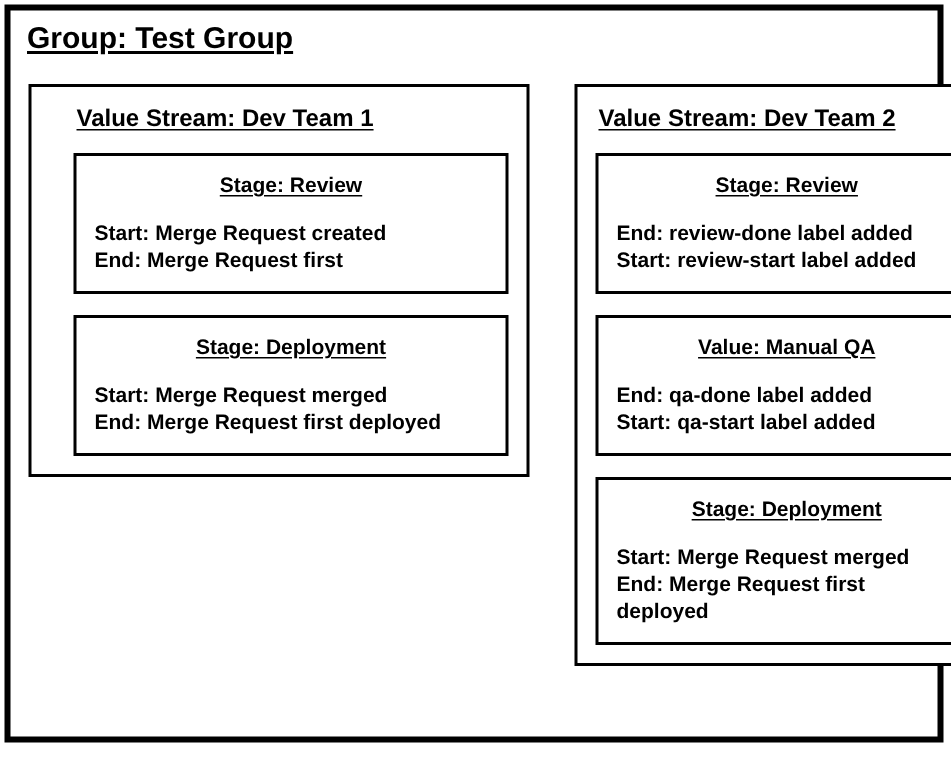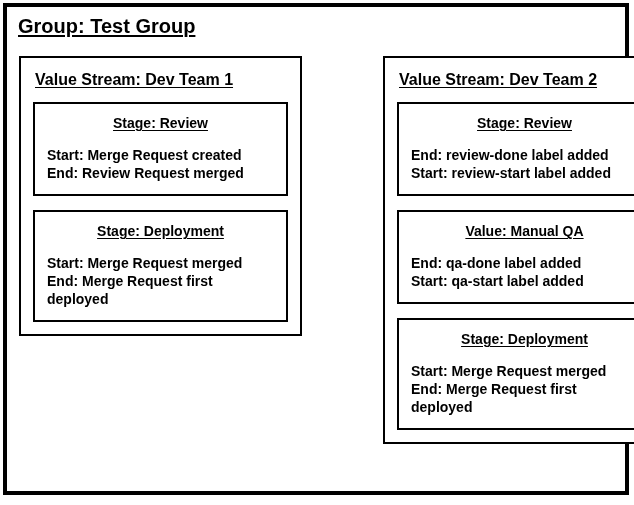--- a/index.html
+++ b/index.html
@@ -60,21 +60,22 @@
     position: absolute;
     box-sizing: border-box;
     border: 2px solid #000000;
     background: #ffffff;
     padding: 0;
   }
 
   .vs-left {
     left: 12px;
     top: 49px;
-    width: 283px;
+    width: 334px;
+    padding-left: 16px;
   }
 
   .vs-right {
     left: 331px;
     top: 49px;
     width: 283px;
     margin-left: 45px;
   }
 
   .vs-title {
@@ -130,21 +131,21 @@
 
     <div class="streams">
 
       <div class="value-stream vs-left">
         <div class="vs-title">Value Stream: Dev Team 1</div>
         <div class="stage-list">
 
           <div class="stage-box">
             <div class="stage-title">Stage: Review</div>
             <div class="stage-line">Start: Merge Request created</div>
-            <div class="stage-line">End: Review Request merged</div>
+            <div class="stage-line">End: Merge Request first</div>
           </div>
 
           <div class="stage-box">
             <div class="stage-title">Stage: Deployment</div>
             <div class="stage-line">Start: Merge Request merged</div>
             <div class="stage-line">End: Merge Request first deployed</div>
           </div>
 
         </div>
       </div>

